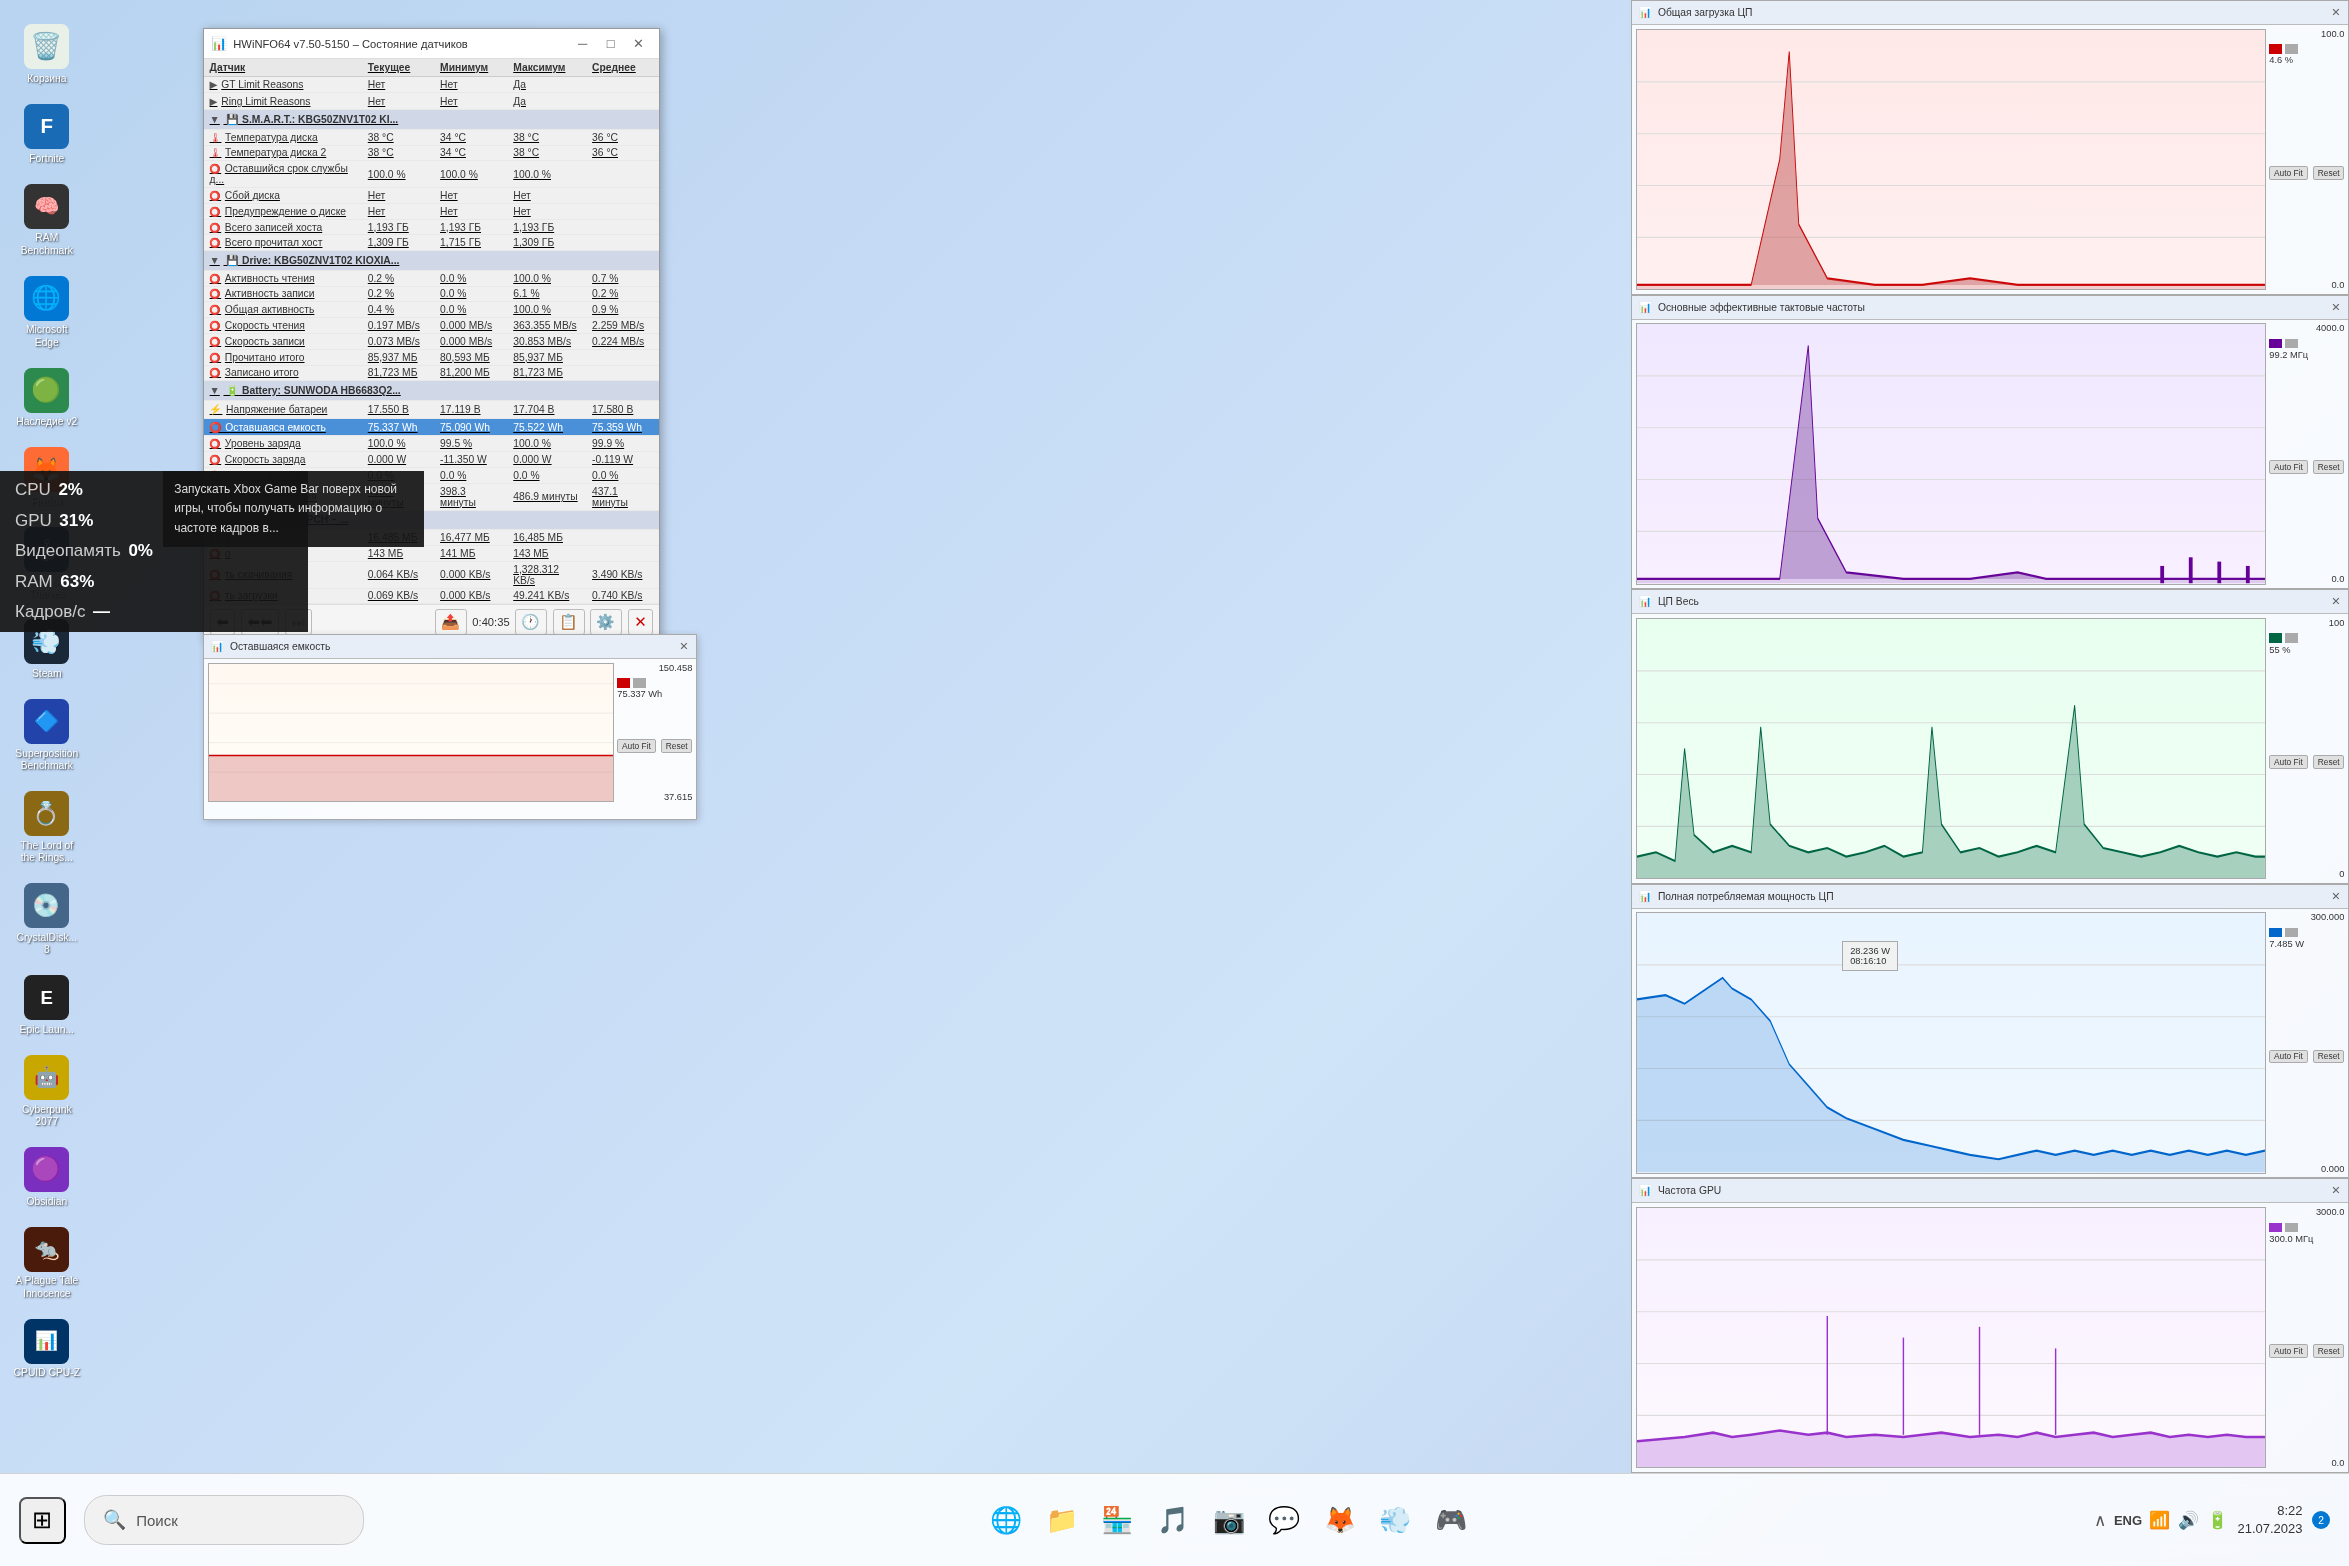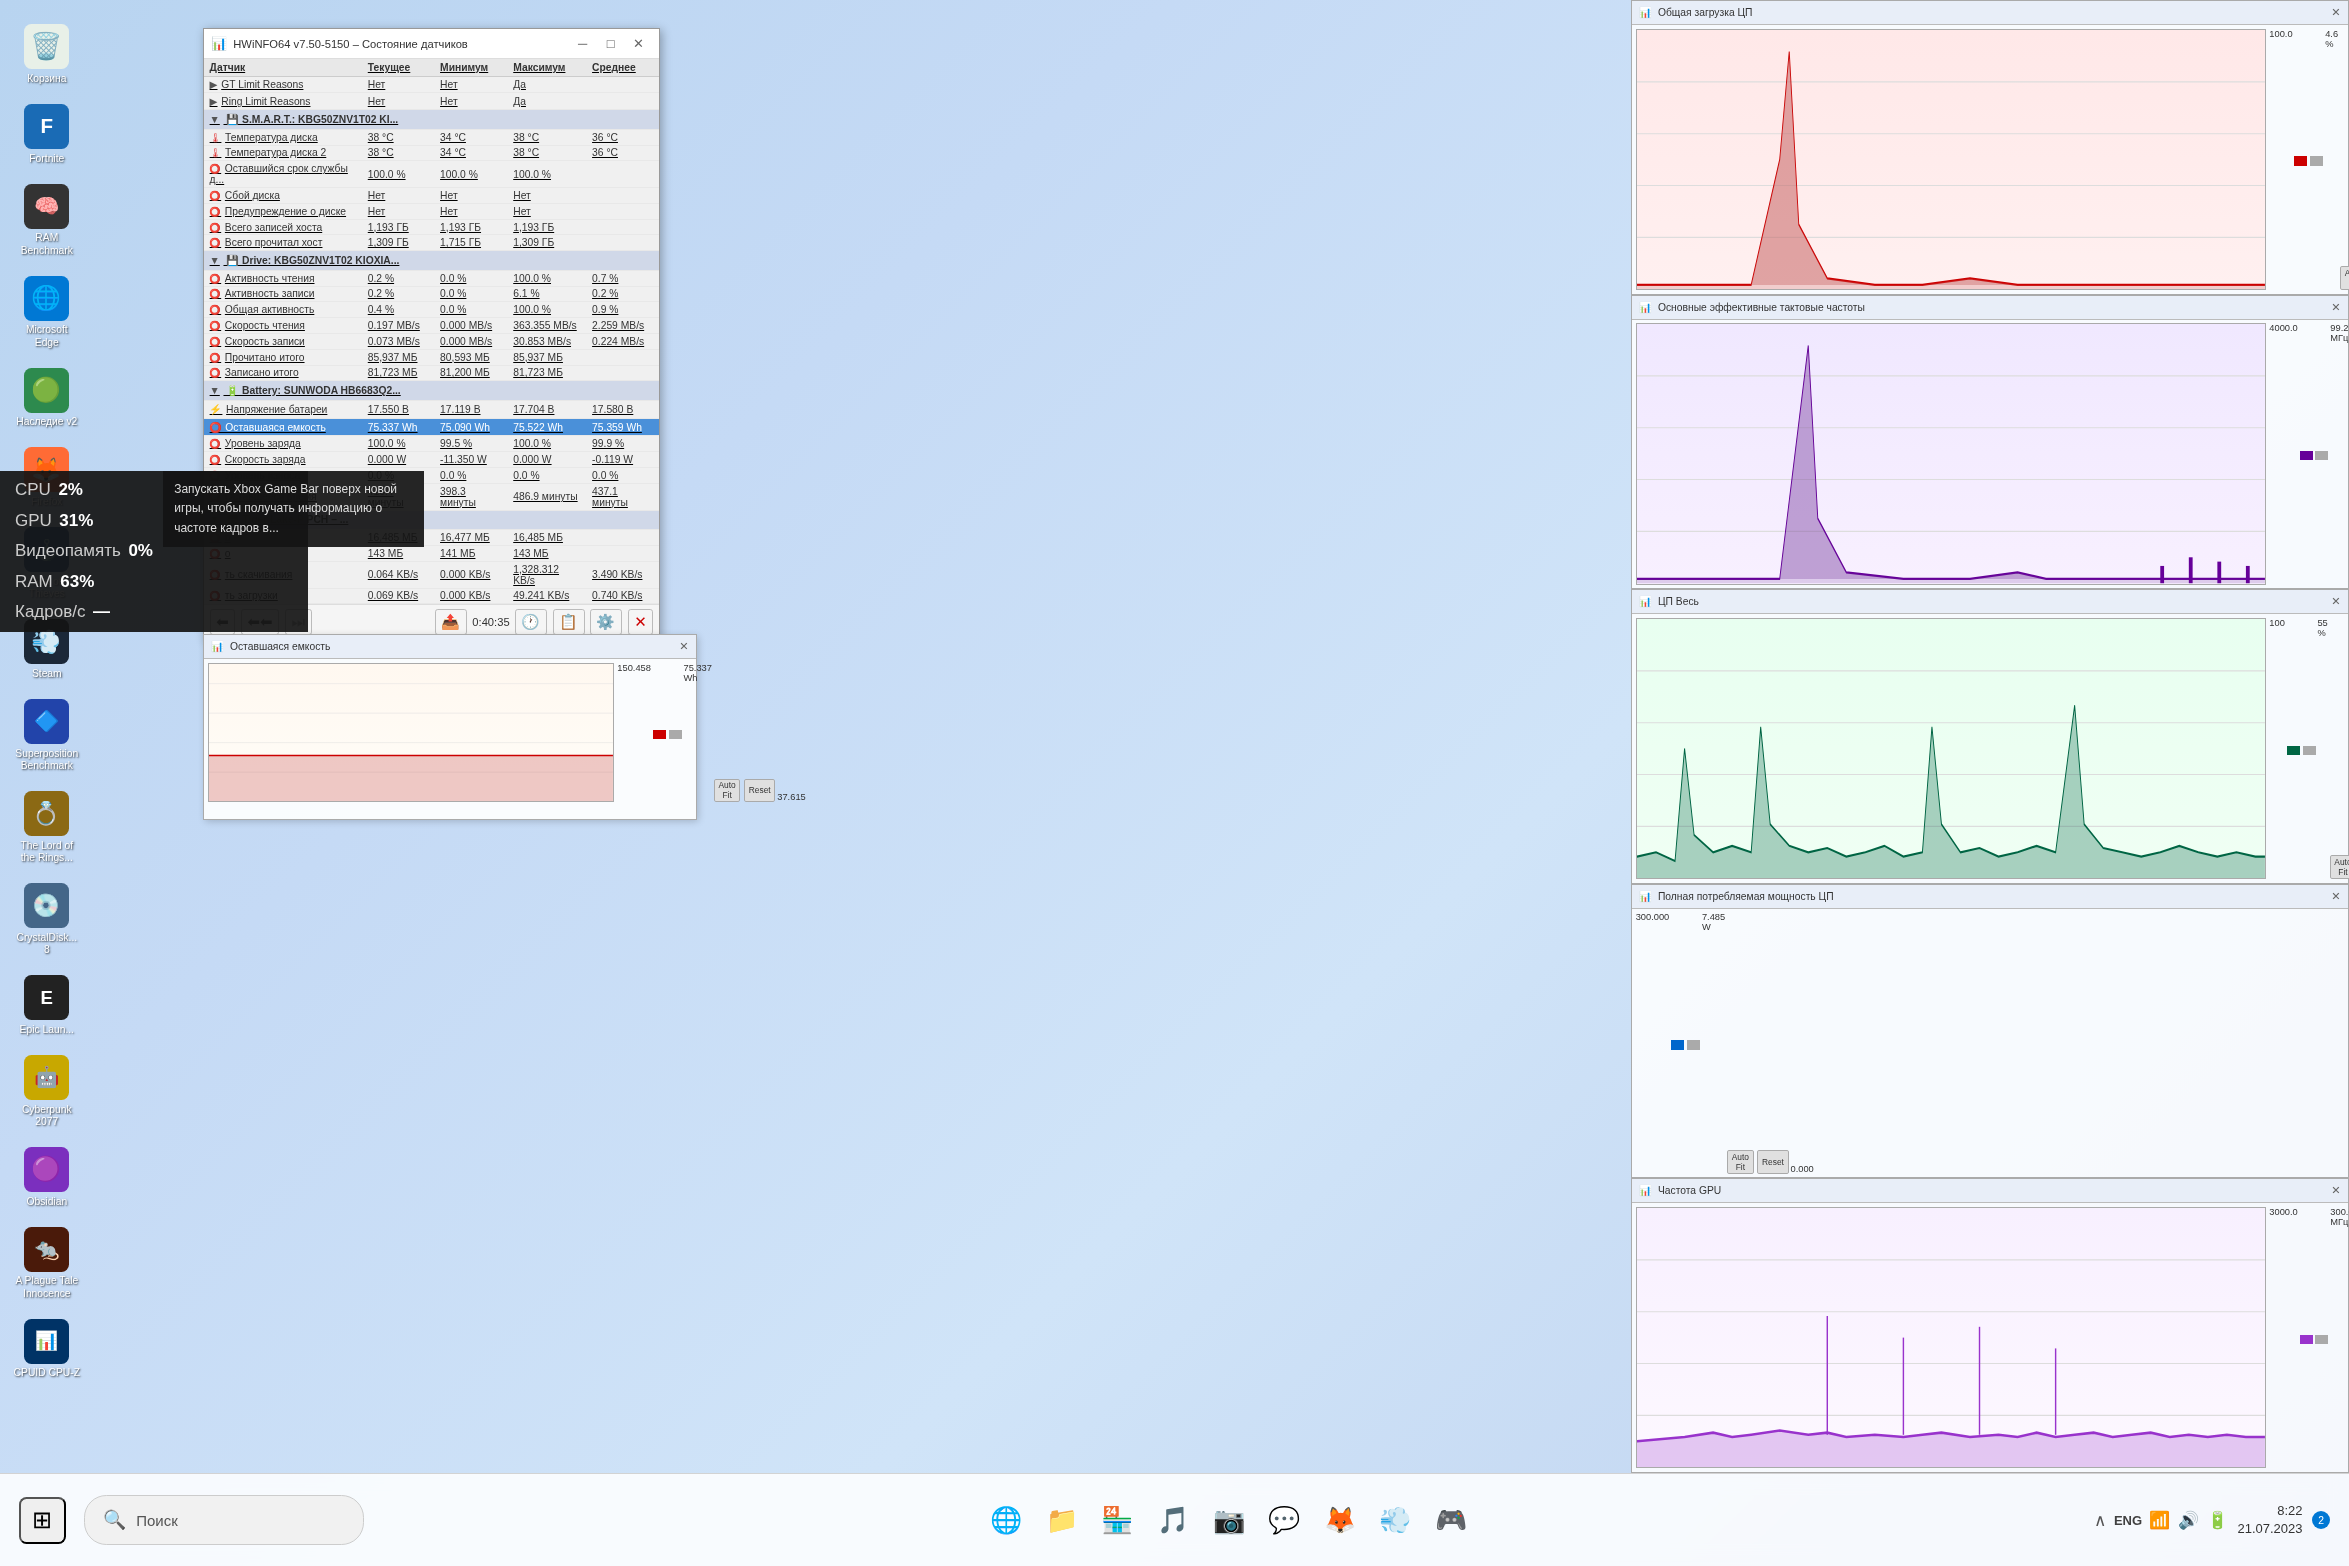--- a/index.html
+++ b/index.html
@@ -184,20 +184,21 @@
     .graph-area {
       flex: 1;
       background: #e8f0e8;
       position: relative;
       border: 0.9px solid #aaa;
       overflow: hidden;
     }
     .graph-sidebar {
       width: 75px;
       display: flex;
+      flex-direction: column;
       gap: 1.9px;
       font-size: 9.3px;
     }
     .graph-max { text-align: right; color: #333; }
     .graph-legend { display: flex; align-items: center; gap: 2.8px; margin-top: 3.7px; }
     .legend-color { width: 13px; height: 9.3px; }
     .legend-value { font-size: 9.3px; color: #333; }
     .graph-buttons { display: flex; gap: 3.7px; margin-top: auto; justify-content: space-between; }
     .graph-btn {
       background: #e0e0e0;
@@ -836,20 +837,36 @@
 
   <div class="graph-window" style="position:relative">
     <div class="graph-titlebar">
       <div class="graph-title-left">
         <span>📊</span>
         <span>Полная потребляемая мощность ЦП</span>
       </div>
       <span class="graph-close">✕</span>
     </div>
     <div class="graph-content">
+      <div class="graph-area graph-area-power" style="position:relative">
+        <svg class="graph-svg" viewBox="0 0 660 120" preserveAspectRatio="none">
+          <line x1="0" y1="24" x2="660" y2="24" stroke="#ddd" stroke-width="0.5"></line>
+          <line x1="0" y1="48" x2="660" y2="48" stroke="#ddd" stroke-width="0.5"></line>
+          <line x1="0" y1="72" x2="660" y2="72" stroke="#ddd" stroke-width="0.5"></line>
+          <line x1="0" y1="96" x2="660" y2="96" stroke="#ddd" stroke-width="0.5"></line>
+
+          <polyline points="0,40 30,38 50,42 70,36 90,30 100,35 120,40 140,50 150,60 160,70 180,80 200,90 220,95 250,100 280,105 310,108 330,110 350,112 380,114 400,112 420,110 440,112 460,110 480,112 500,110 520,112 540,110 560,112 580,110 600,112 620,110 640,112 660,110" fill="none" stroke="#0066cc" stroke-width="1"></polyline>
+          <polygon points="0,40 30,38 50,42 70,36 90,30 100,35 120,40 140,50 150,60 160,70 180,80 200,90 220,95 250,100 280,105 310,108 330,110 350,112 380,114 400,112 420,110 440,112 460,110 480,112 500,110 520,112 540,110 560,112 580,110 600,112 620,110 640,112 660,110 660,120 0,120" fill="rgba(0,102,204,0.2)"></polygon>
+        </svg>
+        
+        <div style="position:absolute; left:205px; top:28px; background:rgba(240,240,240,0.95); border:0.9px solid #aaa; padding:3.7px 7.5px; font-size:9.3px; color:#333; white-space:nowrap;">
+          <div>28.236 W</div>
+          <div>08:16:10</div>
+        </div>
+      </div>
       <div class="graph-sidebar">
         <div class="graph-max">300.000</div>
         <div class="graph-legend">
           <div class="legend-color" style="background:#0066cc"></div>
           <div class="legend-color" style="background:#aaa"></div>
         </div>
         <div class="legend-value">7.485 W</div>
         <div class="graph-buttons">
           <button class="graph-btn">Auto Fit</button>
           <button class="graph-btn">Reset</button>

